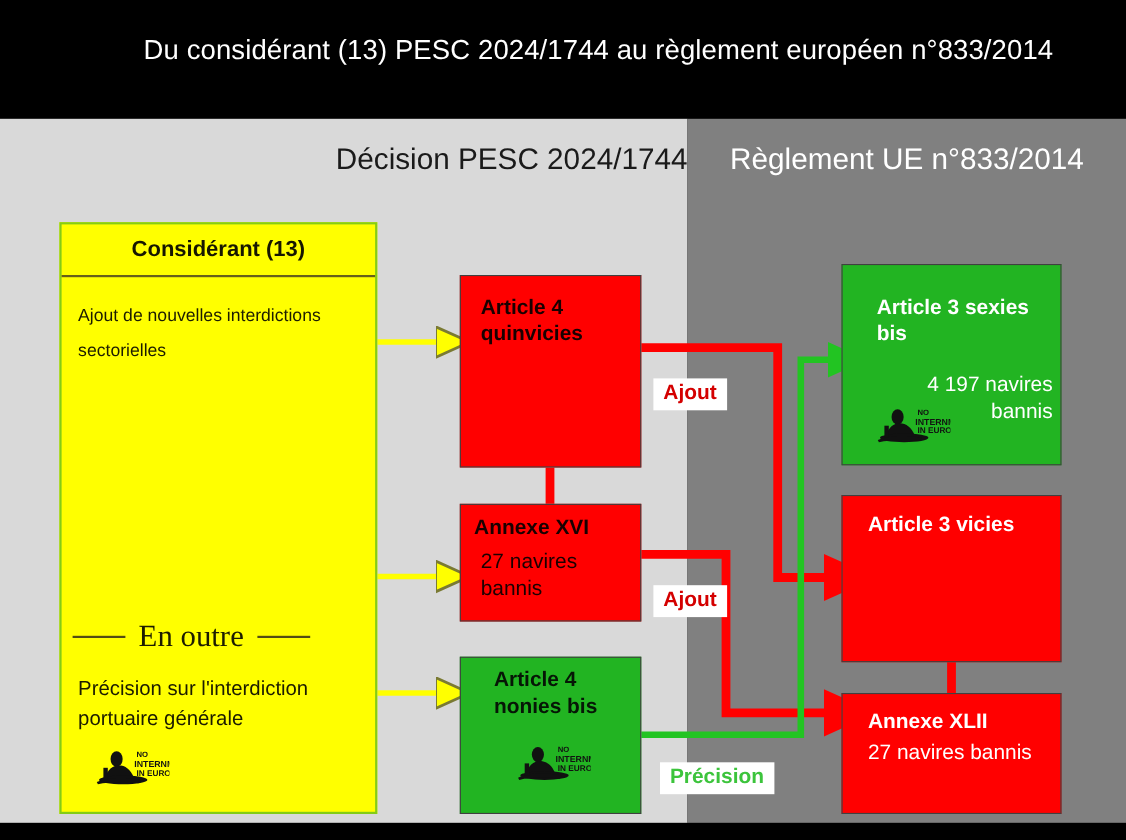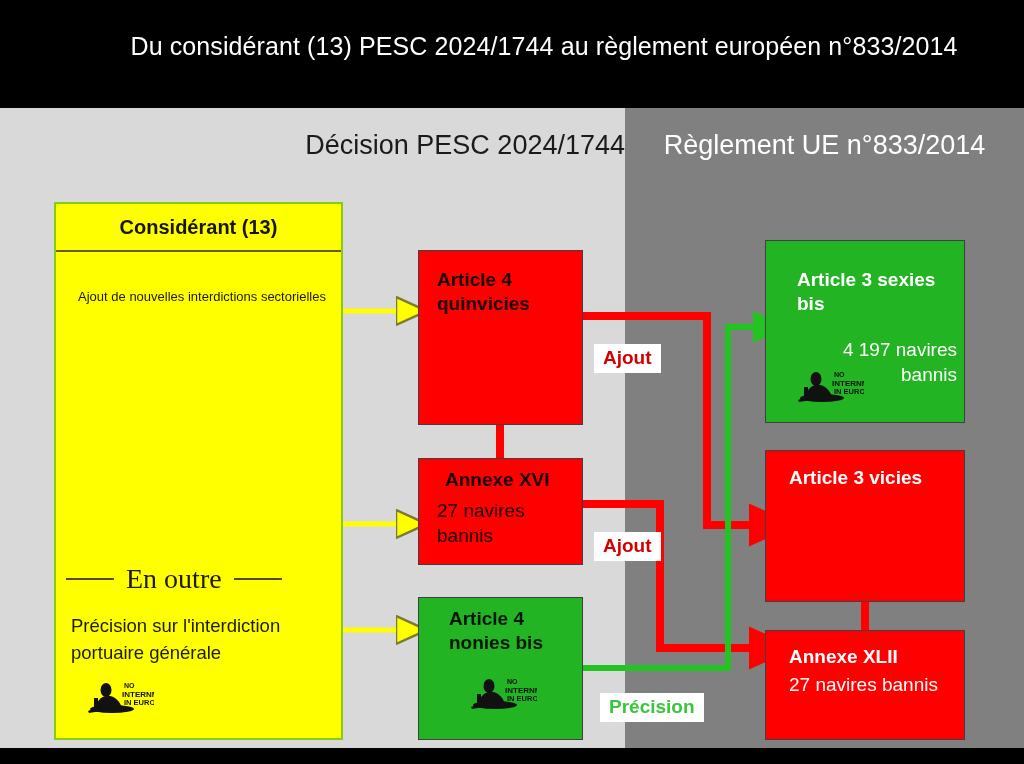--- a/index.html
+++ b/index.html
@@ -92,22 +92,22 @@
     left: 0; top: 0; width: 100%; height: 48px;
     box-sizing: border-box;
     border-bottom: 2px solid #665f1a;
     display: flex; align-items: center; justify-content: center;
   }
   #considerant-head span {
     font-size: 20px; font-weight: bold; color: #161600;
   }
   #considerant-p1 {
     position: absolute;
-    left: 15px; top: 80px; width: 262px;
-    font-size: 13px; color: #1c1c00; line-height: 1.98; text-align: center;
+    left: 15px; top: 68px; width: 262px;
+    font-size: 16px; color: #1c1c00; line-height: 1.98;
   }
   
   #enoutre {
     position: absolute;
     left: 10px; top: 358px;
     width: 269px; height: 34px;
     display: flex; align-items: center;
   }
   #enoutre .rule {
     flex: 1 1 auto; height: 2px; background: #524c14;
@@ -139,21 +139,21 @@
   #box-art4quin .box-title {
     position: absolute; left: 18px; top: 17px;
     font-size: 19px; color: #190000;
   }
   #box-annexe16 {
     left: 418px; top: 458px;
     width: 165px; height: 107px;
     background: #ff0000;
   }
   #box-annexe16 .box-title {
-    position: absolute; left: 26px; top: 9px;
+    position: absolute; left: 12px; top: 9px;
     font-size: 19px; color: #190000;
   }
   #box-annexe16 .box-sub {
     position: absolute; left: 18px; top: 40px;
     font-size: 19px; color: #1a0000;
   }
   #box-art4nonies {
     left: 418px; top: 597px;
     width: 165px; height: 143px;
     background: #22b422;

